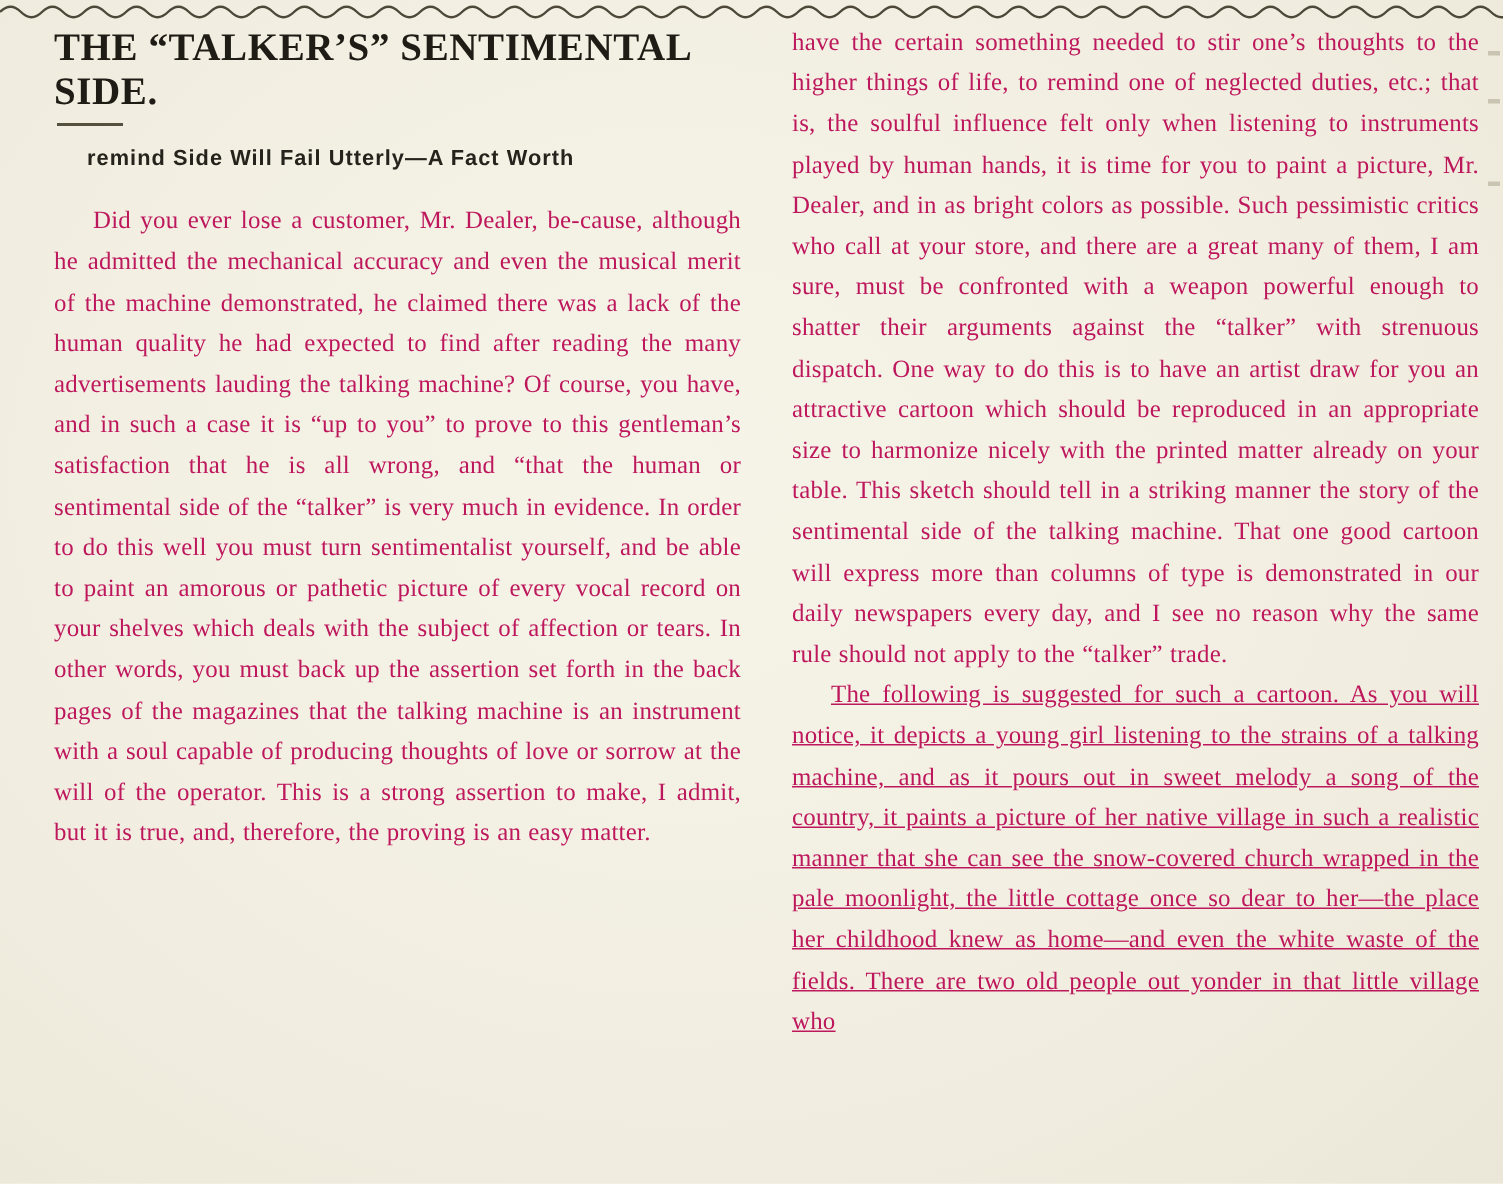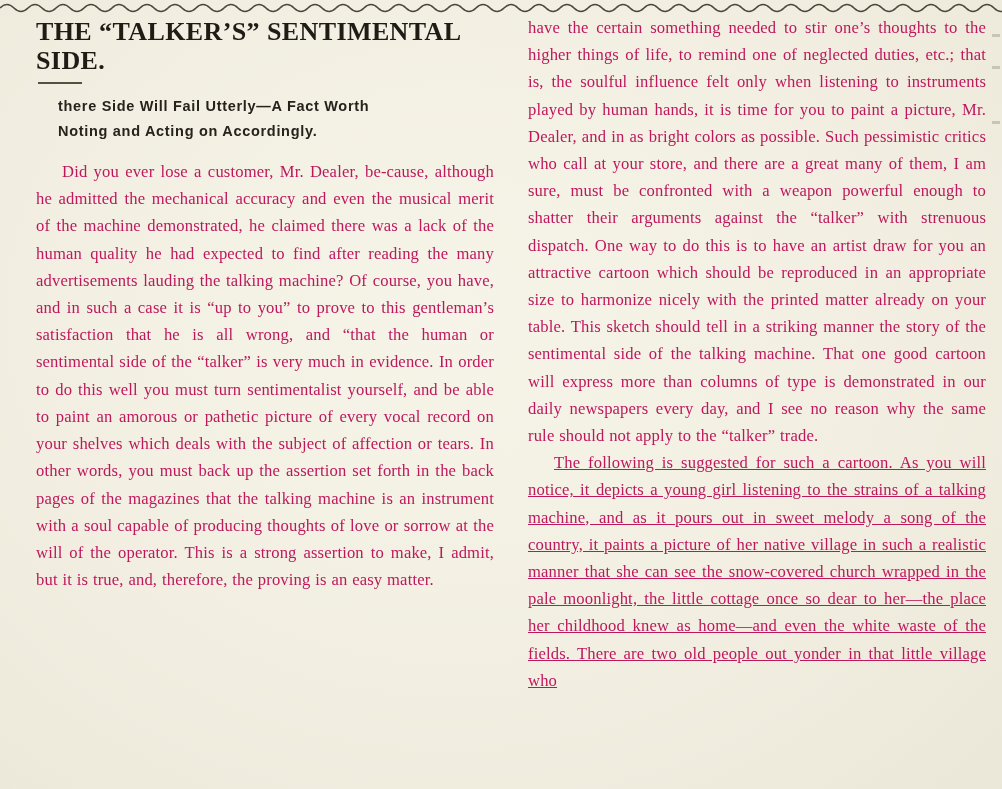--- a/index.html
+++ b/index.html
@@ -131,22 +131,21 @@
   <i style="top:121px"></i>
 </div>
 
 <div class="page">
   <div class="columns">
 
     <div class="col left">
       <h1 class="headline">THE “TALKER’S” SENTIMENTAL SIDE.</h1>
       <div class="rule"></div>
       <div class="subhead">
-        <span class="l2">there Side Will Fail Utterly—A Fact Worth</span>
-        <span class="l3">Noting and Acting on Accordingly.</span>
+        <span class="l2">remind Side Will Fail Utterly—A Fact Worth</span>
       </div>
       <p class="body indent">Did you ever lose a customer, Mr. Dealer, be-cause, although he admitted the mechanical accuracy and even the musical merit of the machine demonstrated, he claimed there was a lack of the human quality he had expected to find after reading the many advertisements lauding the talking machine?  Of course, you have, and in such a case it is “up to you” to prove to this gentleman’s satisfaction that he is all wrong, and “that the human or sentimental side of the “talker” is very much in evidence.  In order to do this well you must turn sentimentalist yourself, and be able to paint an amorous or pathetic picture of every vocal record on your shelves which deals with the subject of affection or tears.  In other words, you must back up the assertion set forth in the back pages of the magazines that the talking machine is an instrument with a soul capable of producing thoughts of love or sorrow at the will of the operator.  This is a strong assertion to make, I admit, but it is true, and, therefore, the proving is an easy matter.</p>
     </div>
 
     <div class="col right">
       <p class="body">have the certain something needed to stir one’s thoughts to the higher things of life, to remind one of neglected duties, etc.; that is, the soulful influence felt only when listening to instruments played by human hands, it is time for you to paint a picture, Mr. Dealer, and in as bright colors as possible.  Such pessimistic critics who call at your store, and there are a great many of them, I am sure, must be confronted with a weapon powerful enough to shatter their arguments against the “talker” with strenuous dispatch.  One way to do this is to have an artist draw for you an attractive cartoon which should be reproduced in an appropriate size to harmonize nicely with the printed matter already on your table.  This sketch should tell in a striking manner the story of the sentimental side of the talking machine.  That one good cartoon will express more than columns of type is demonstrated in our daily newspapers every day, and I see no reason why the same rule should not apply to the “talker” trade.</p>
       <p class="body indent">The following is suggested for such a cartoon.  As you will notice, it depicts a young girl listening to the strains of a talking machine, and as it pours out in sweet melody a song of the country, it paints a picture of her native village in such a realistic manner that she can see the snow-covered church wrapped in the pale moonlight, the little cottage once so dear to her—the place her childhood knew as home—and even the white waste of the fields.  There are two old people out yonder in that little village who</p>
     </div>
 
   </div>

